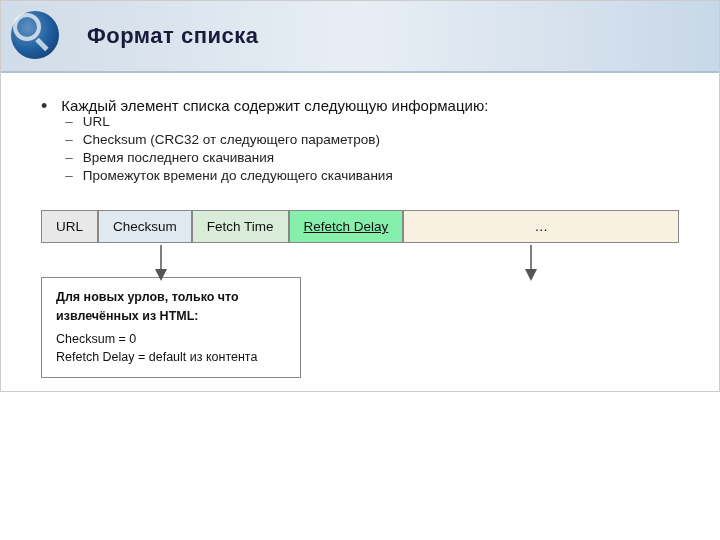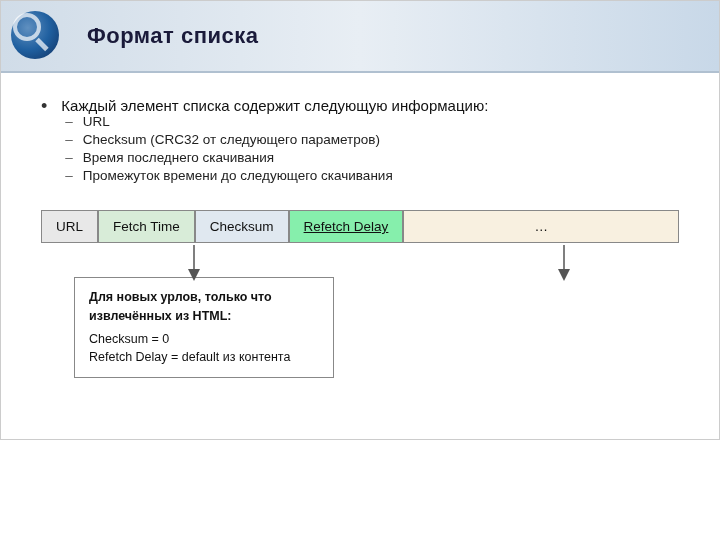--- a/index.html
+++ b/index.html
@@ -7,21 +7,21 @@
       font-family: Arial, sans-serif;
       background: #fff;
       width: 720px;
       height: 540px;
       overflow: hidden;
       font-size: 14px;
     }
 
     .slide {
       width: 720px;
-      height: 440px;
+      height: 392px;
       background: #fff;
       position: relative;
       border: 1px solid #ccc;
     }
 
     
     .header {
       display: flex;
       align-items: center;
       background: linear-gradient(to right, #d0dce8, #e8eef4, #c8d8e8);
@@ -225,27 +225,27 @@
               <span class="sub-dash">–</span>
               <span class="sub-text">Промежуток времени до следующего скачивания</span>
             </li>
           </ul>
         </div>
       </div>
     </div>
 
     <div class="columns-row">
       <div class="col-box url">URL</div>
+      <div class="col-box checksum">Checksum</div>
       <div class="col-box fetchtime">Fetch Time</div>
-      <div class="col-box checksum">Checksum</div>
       <div class="col-box refetchdelay">Refetch Delay</div>
       <div class="col-box ellipsis">…</div>
     </div>
 
-    <div style="position:relative;margin-left:33px;">
+    <div style="position:relative;">
 
       <svg style="position:absolute; top:-18px; left:0; width:100%; height:60px; pointer-events:none;">
 
         <line x1="120" y1="0" x2="120" y2="30" stroke="#555" stroke-width="1.5" marker-end="url(#arrow)"></line>
 
         <line x1="490" y1="0" x2="490" y2="30" stroke="#555" stroke-width="1.5" marker-end="url(#arrow)"></line>
         <defs>
           <marker id="arrow" markerWidth="8" markerHeight="8" refX="4" refY="4" orient="auto">
             <path d="M0,0 L0,8 L8,4 z" fill="#555"></path>
           </marker>

